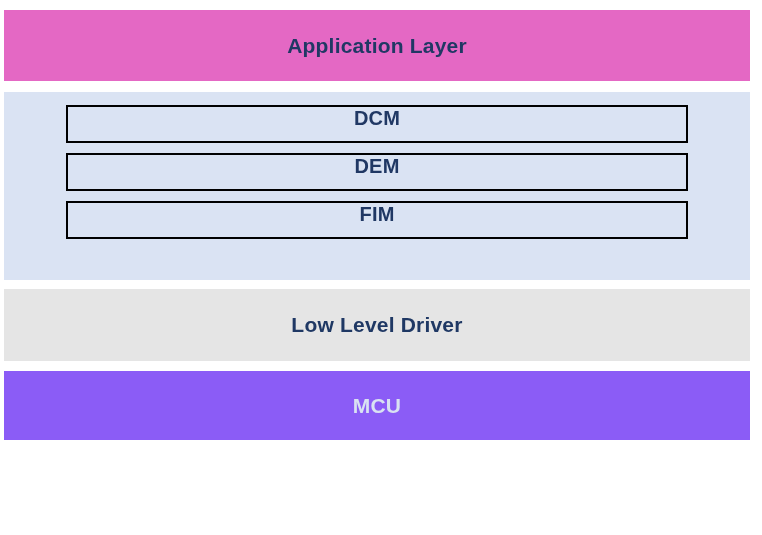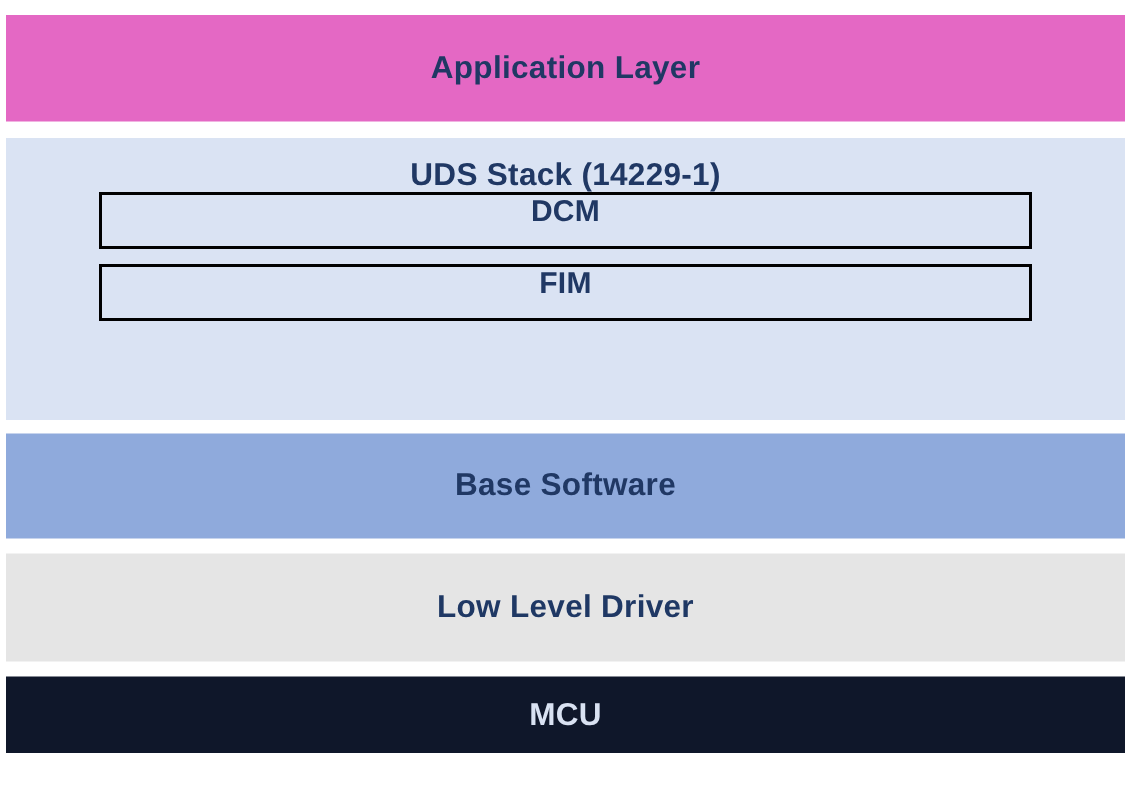--- a/index.html
+++ b/index.html
@@ -76,48 +76,47 @@
     background: #8FAADC;
     color: #203864;
   }
   .band-lld {
     height: 72px;
     margin-bottom: 10px;
     background: #e5e5e5;
     color: #1F3864;
   }
   .band-mcu {
-    height: 51px;
-    background: #0f172a;
+    height: 69px;
+    background: #8b5cf6;
     color: #D9E2F2;
   }
 </style>
 </head>
 <body>
 
 <div class="canvas">
   <div class="stack">
 
     <div class="band band-application">
       <span>Application Layer</span>
     </div>
 
     <div class="band band-uds">
-      <div class="uds-title">UDS Stack (14229-1)</div>
       <div class="uds-box">
         <span>DCM</span>
+      </div>
+      <div class="uds-box">
+        <span>DEM</span>
       </div>
       <div class="uds-box">
         <span>FIM</span>
       </div>
     </div>
 
-    <div class="band band-base">
-      <span>Base Software</span>
-    </div>
 
     <div class="band band-lld">
       <span>Low Level Driver</span>
     </div>
 
     <div class="band band-mcu">
       <span>MCU</span>
     </div>
 
   </div>

